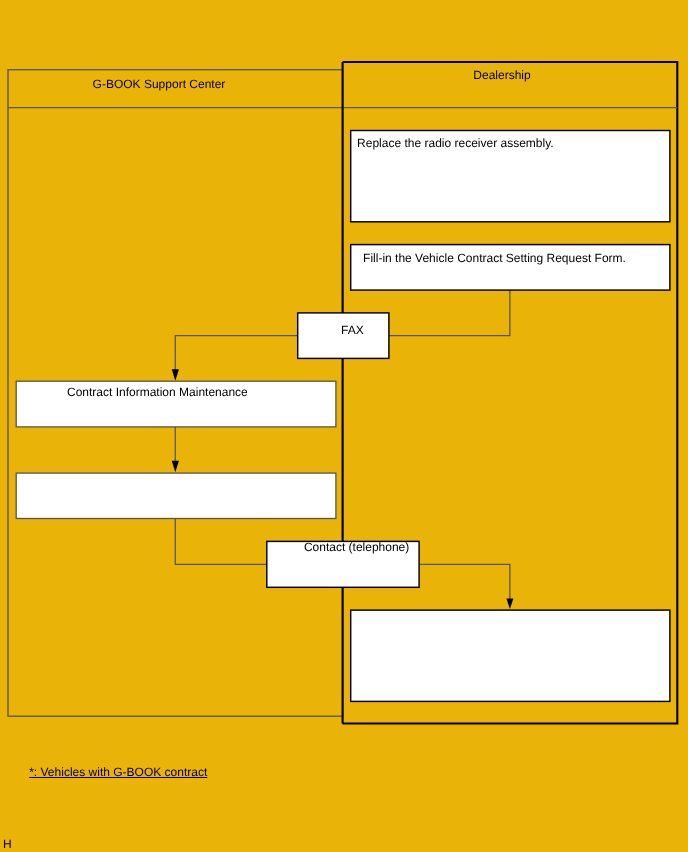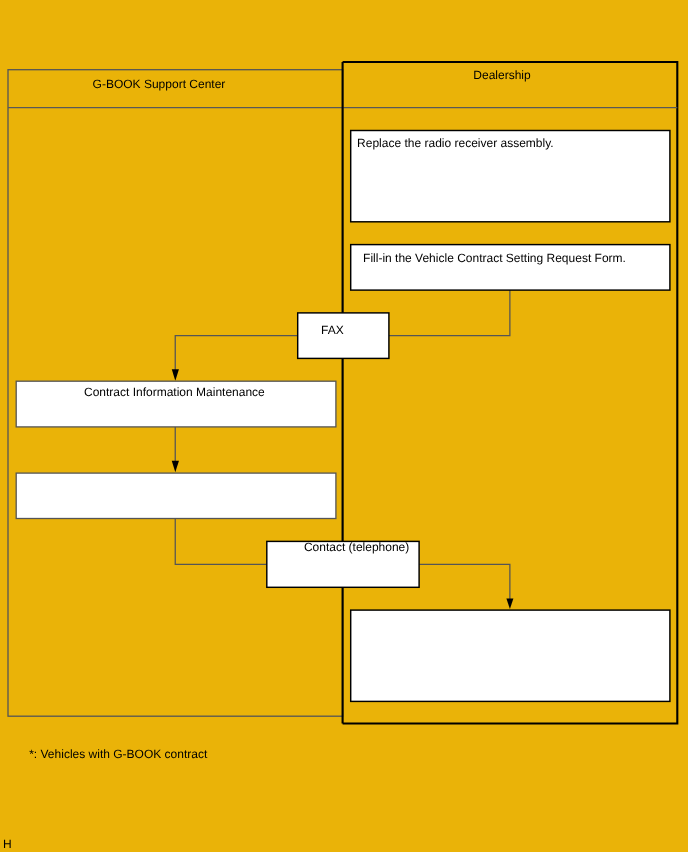--- a/index.html
+++ b/index.html
@@ -65,24 +65,24 @@
   </svg>
 
   <div class="lbl" style="left:92.6px; top:77.9px;">G-BOOK Support Center</div>
 
   <div class="lbl" style="left:473.3px; top:69px;">Dealership</div>
 
   <div class="lbl" style="left:363.1px; top:251.9px;">Fill-in the Vehicle Contract Setting Request Form.</div>
 
   <div class="lbl" style="left:357.1px; top:136.8px;">Replace the radio receiver assembly.</div>
 
-  <div class="lbl" style="left:321px; top:323.5px;">FAX</div>
+  <div class="lbl" style="left:341px; top:323.5px;">FAX</div>
 
-  <div class="lbl" style="left:84px; top:386.4px;">Contract Information Maintenance</div>
+  <div class="lbl" style="left:67px; top:386.4px;">Contract Information Maintenance</div>
 
 
   <div class="lbl" style="left:279.9px; top:541.0px;margin-left:24px;">Contact (telephone)</div>
 
 
-  <div class="lbl" style="left:29.2px; top:748px;">*: Vehicles with G-BOOK contract</div>
+  <div class="lbl" style="left:29.2px; top:766px;text-decoration:underline;">*: Vehicles with G-BOOK contract</div>
 
   <div class="lbl" style="left:3.0px; top:838.3px;">H</div>
 </div>
 
 </body></html>

